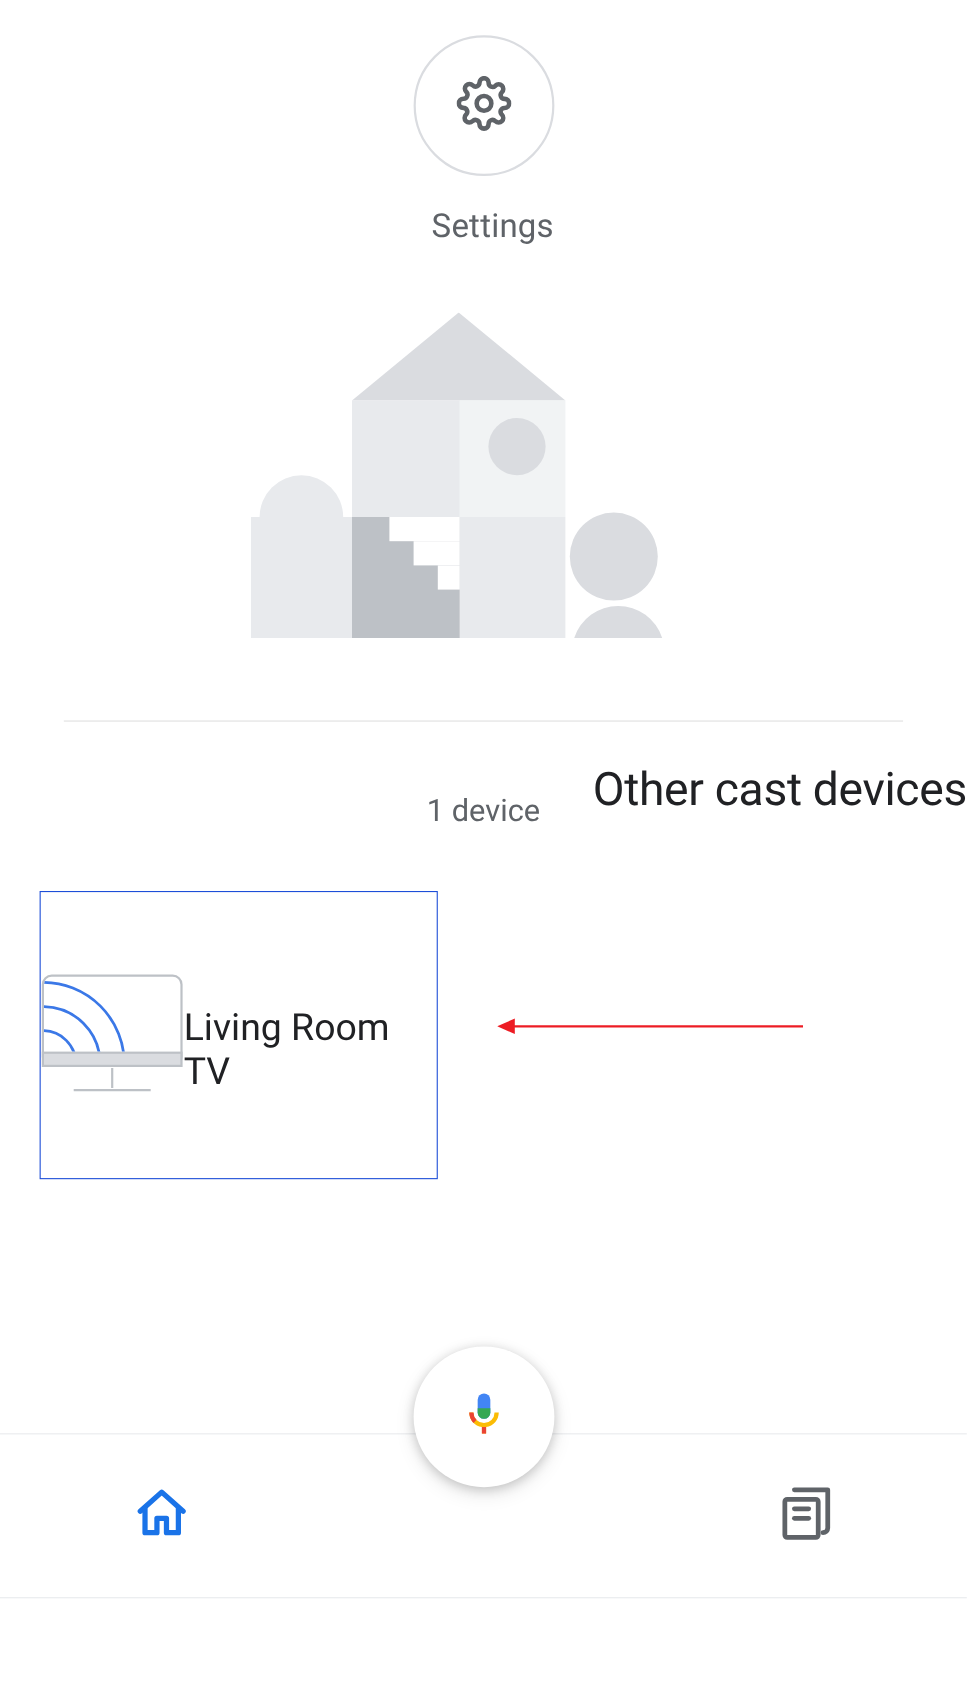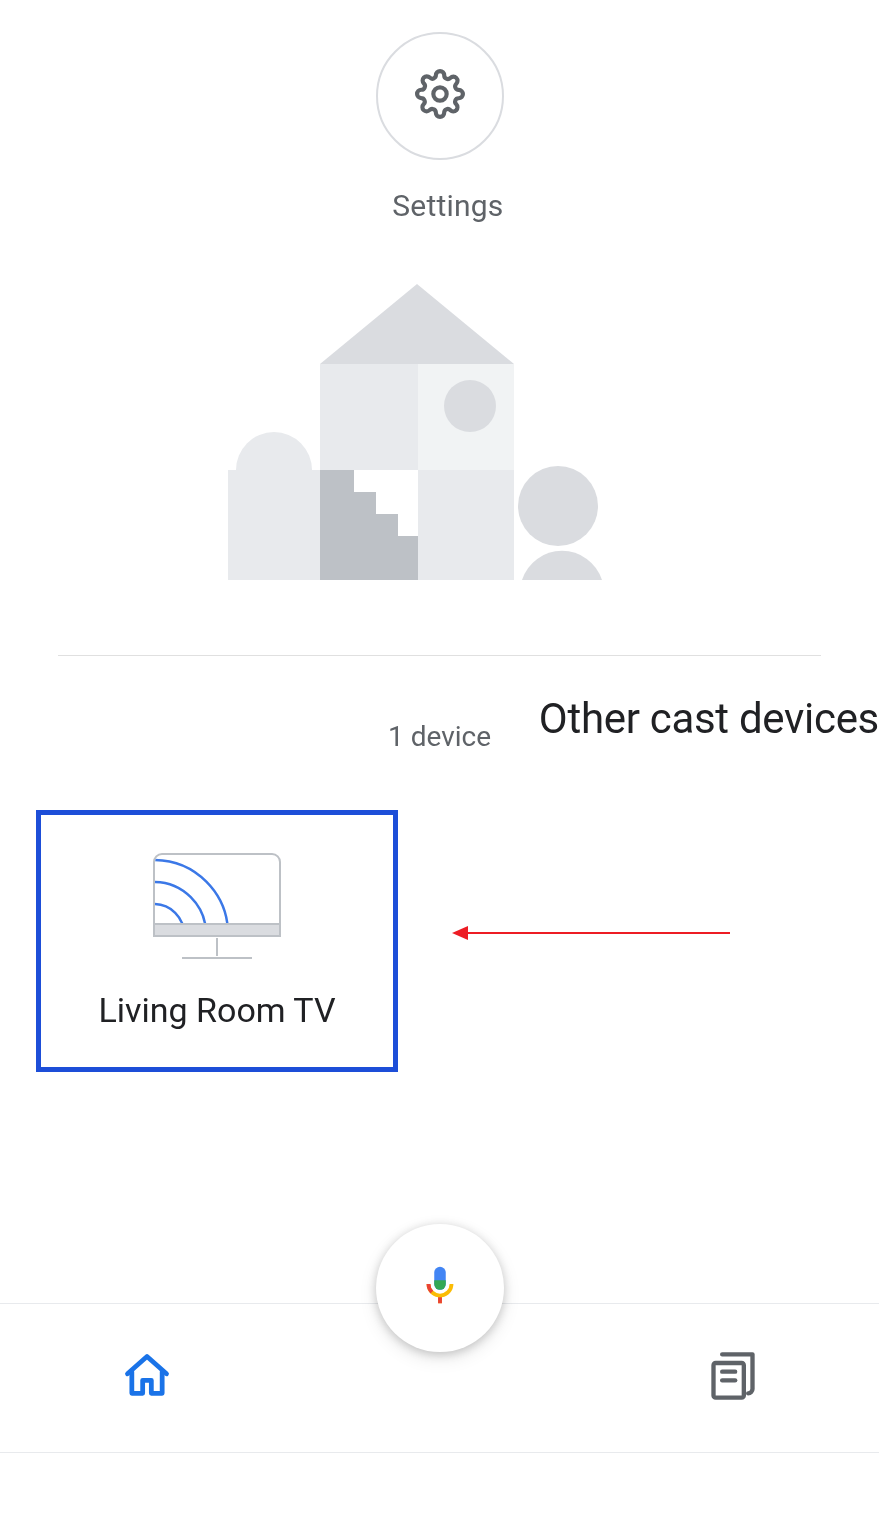--- a/index.html
+++ b/index.html
@@ -78,24 +78,24 @@
     color: #5f6368;
   }
 
   
   .device-tile {
     position: absolute;
     left: 36px;
     top: 810px;
     width: 362px;
     height: 262px;
-    border: 5px solid #1d4ed8;
-    background: #ffffff;
-    display: flex;
-    flex-direction: column;
+    border: 1px solid #1d4ed8;
+    background: #ffffff;
+    display: flex;
+    flex-direction: row;
     align-items: center;
     justify-content: center;
     cursor: pointer;
   }
   .device-icon-wrap {
     width: 130px;
     height: 112px;
     display: flex;
     align-items: center;
     justify-content: center;

